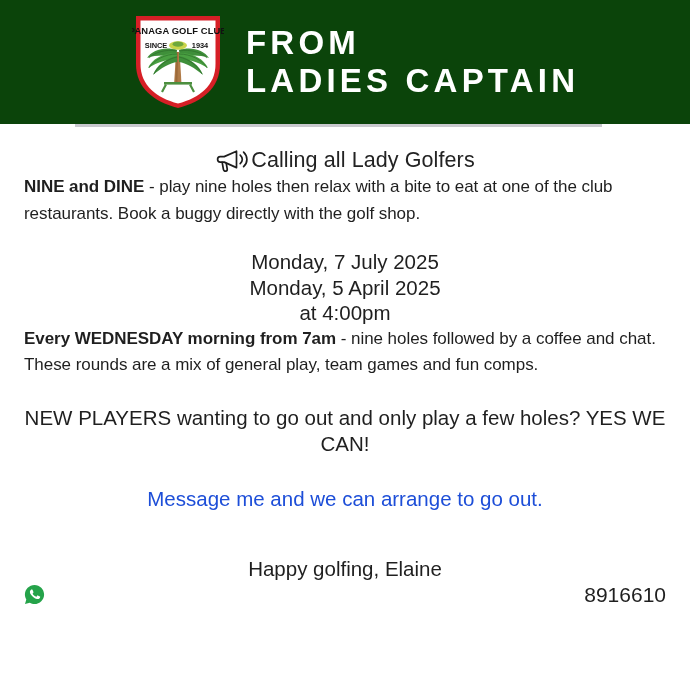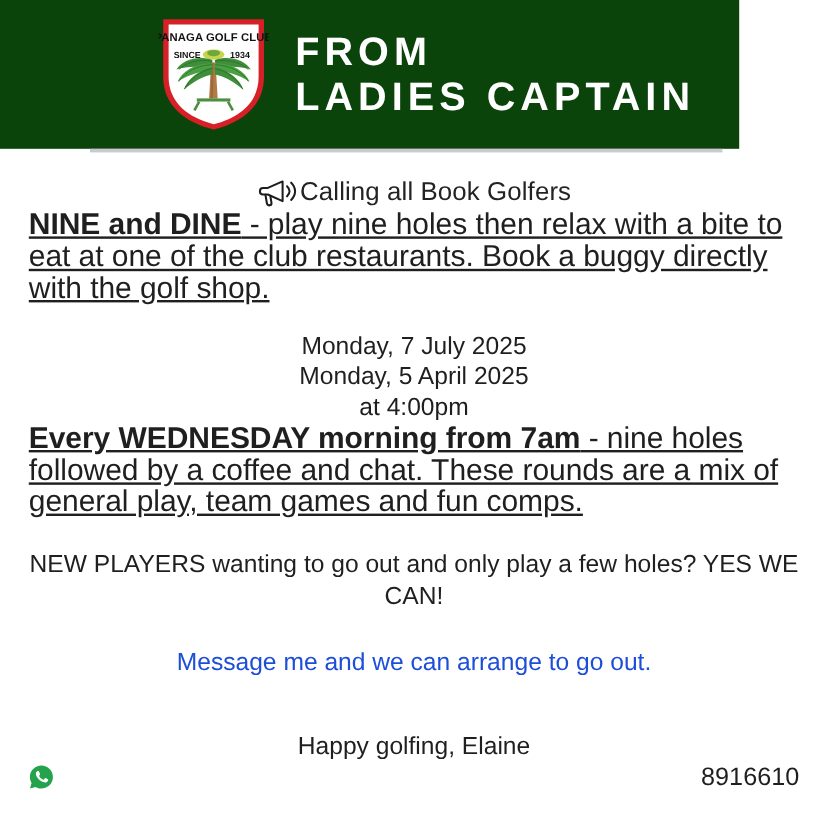--- a/index.html
+++ b/index.html
@@ -19,21 +19,21 @@
     position: relative;
     width: 690px;
     height: 690px;
     background: #ffffff;
     box-sizing: border-box;
   }
 
   
   .header {
     position: relative;
-    width: 616px;
+    width: 690px;
     height: 124px;
     background: #0b440a;
     display: flex;
     align-items: center;
     box-sizing: border-box;
     padding-left: 132px;
   }
 
   .header-rule {
     position: absolute;
@@ -91,25 +91,24 @@
 
   .headline-text {
     font-size: 21.5px;
     line-height: 26px;
     color: #232323;
     letter-spacing: 0.1px;
   }
 
   p.para {
     margin: 0;
-    font-size: 25px;
+    font-size: 17px;
     line-height: 26.5px;
     color: #1f1f1f;
     letter-spacing: -0.05px;
-    text-decoration: underline;
   }
   p.para .lead { font-weight: bold; }
 
   .para-nine { margin-top: 22px; }
 
   .dates {
     margin-top: 22px;
     text-align: center;
     font-size: 20.5px;
     line-height: 25.5px;
@@ -213,21 +212,21 @@
           <g fill="none" stroke="#1d1d1d" stroke-width="1.7" stroke-linejoin="round" stroke-linecap="round">
             <path d="M21.5 4.2 L9.2 9.6 L5.2 9.6 C3.6 9.6 2.6 10.8 2.6 12.3
                      C2.6 13.9 3.6 15.1 5.2 15.1 L9.2 15.1 L21.5 20.6 Z"></path>
             <path d="M7.2 15.3 L8.4 22.4 C8.6 23.6 9.6 24.3 10.7 24.1
                      C11.8 23.9 12.4 22.9 12.2 21.8 L11.3 16.5"></path>
             <path d="M25.2 8.2 C26.6 9.6 27.3 10.9 27.3 12.4 C27.3 13.9 26.6 15.2 25.2 16.6"></path>
             <path d="M28.6 5.2 C30.8 7.3 31.9 9.6 31.9 12.4 C31.9 15.2 30.8 17.5 28.6 19.6"></path>
           </g>
         </svg>
       </span>
-      <span class="headline-text">Calling all Book Golfers</span>
+      <span class="headline-text">Calling all Lady Golfers</span>
     </div>
 
     <p class="para para-nine"><span class="lead">NINE and DINE</span><span> - play nine holes then relax with a bite to eat at one of the club restaurants. Book a buggy directly with the golf shop.</span></p>
 
     <div class="dates">
       <div>Monday, 7 July 2025</div>
       <div>Monday, 5 April 2025</div>
       <div>at 4:00pm</div>
     </div>
 

